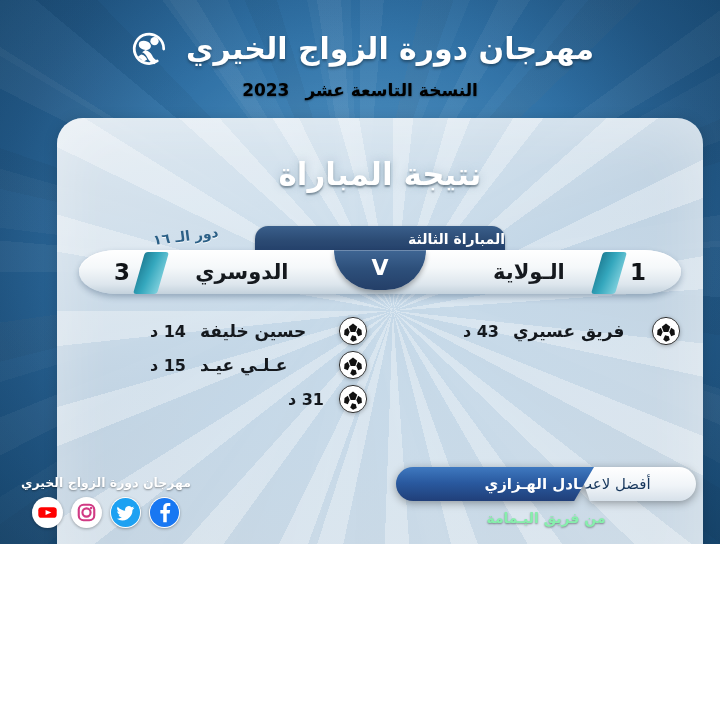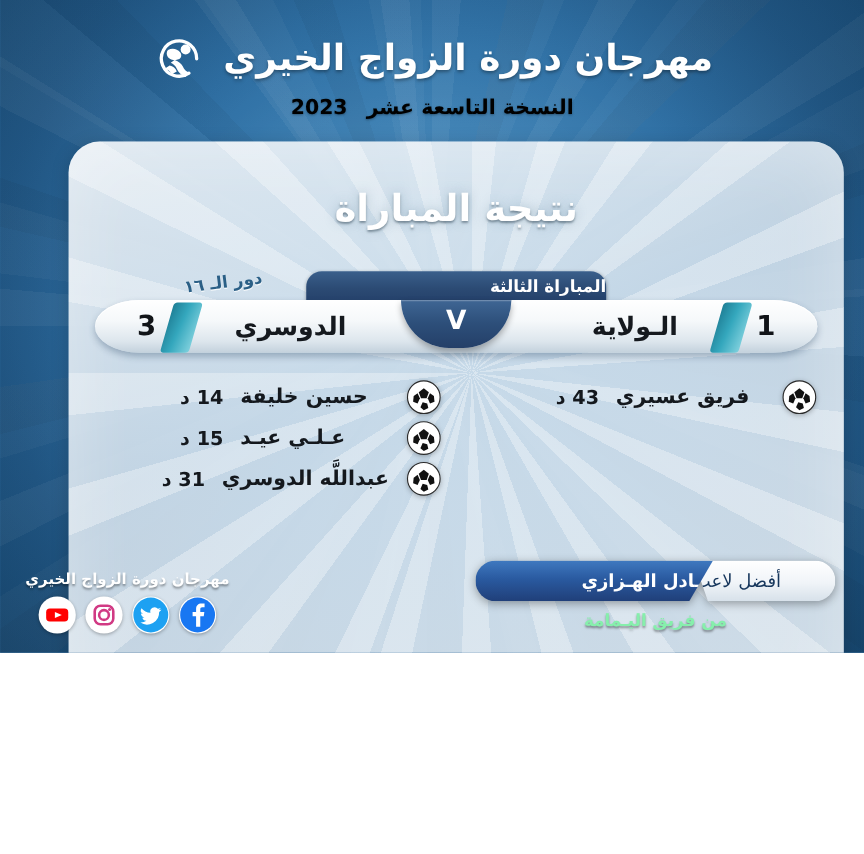--- a/index.html
+++ b/index.html
@@ -437,21 +437,20 @@
           <span class="scorer-min">15 د</span>
         </div>
         <div class="scorer-row">
           <svg class="ball" viewBox="0 0 64 64">
             <circle cx="32" cy="32" r="29" fill="#ffffff" stroke="#2b2b2b" stroke-width="2"></circle>
             <polygon points="32,16 41,23 37,34 27,34 23,23" fill="#111111"></polygon>
             <polygon points="14,30 21,25 25,34 21,43 13,40" fill="#111111"></polygon>
             <polygon points="50,30 43,25 39,34 43,43 51,40" fill="#111111"></polygon>
             <polygon points="26,50 30,41 38,43 40,51 32,55" fill="#111111"></polygon>
           </svg>
-          <span class="scorer-name">عبداللَّه الدوسري</span>
           <span class="scorer-min">31 د</span>
         </div>
       </div>
 
     </div>
 
     <div class="sponsors">
       <svg class="sponsor-afl" viewBox="0 0 120 74">
         <text x="6" y="34" font-family="'Liberation Serif', serif" font-size="28" font-weight="bold" fill="#333f4a">AFL</text>
         <path d="M78 10a22 22 0 1 1-0.5 44" fill="none" stroke="#b9952f" stroke-width="7"></path>

